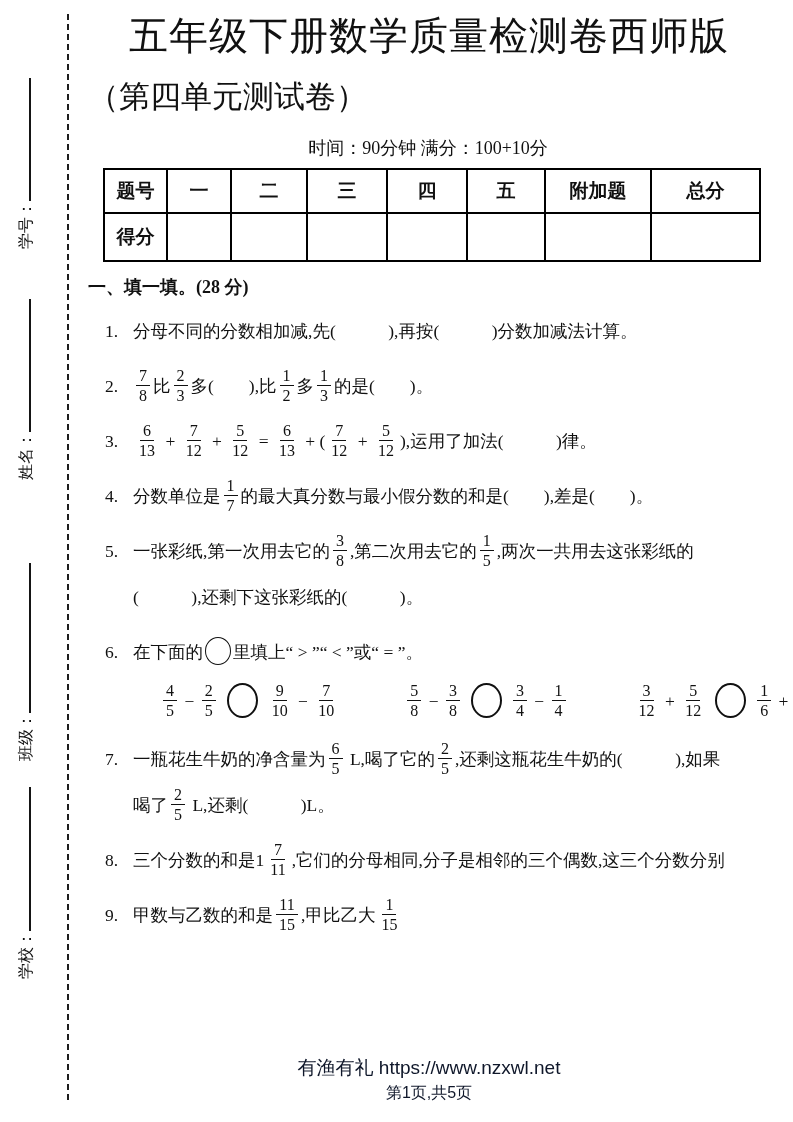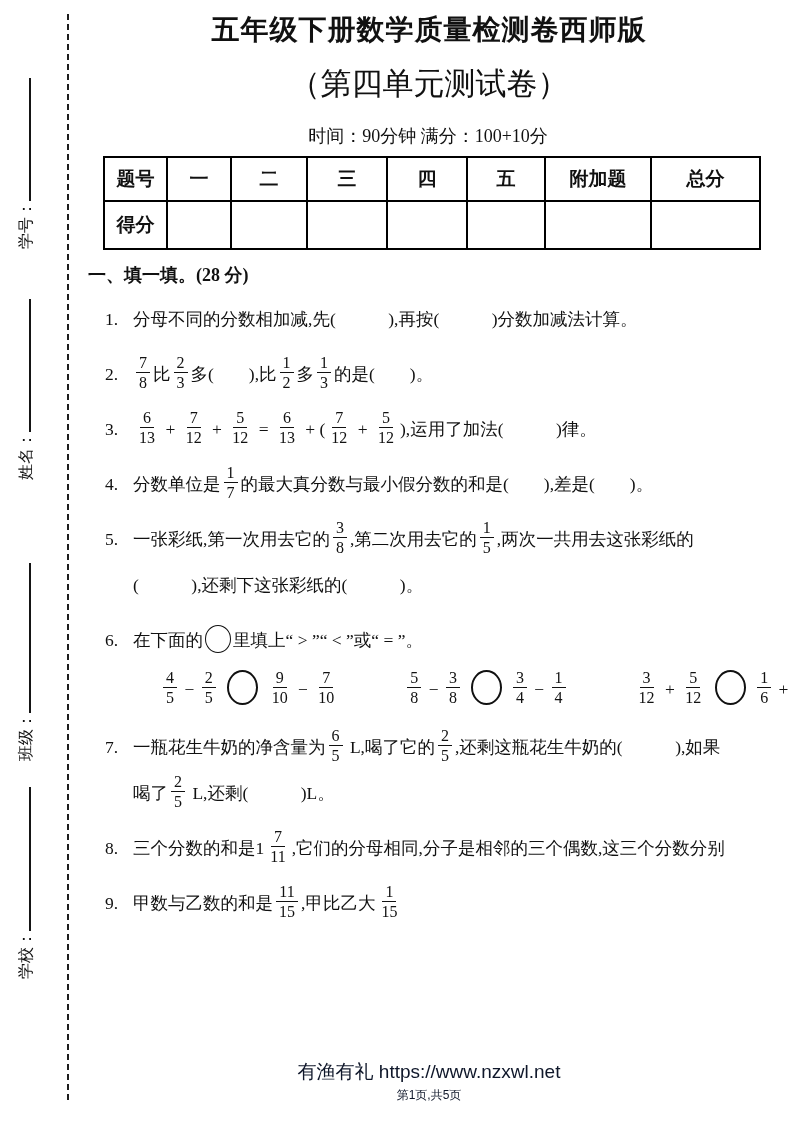--- a/index.html
+++ b/index.html
@@ -28,24 +28,24 @@
   .m-field:nth-child(4){ margin-left:50px; }
   .m-line { display:inline-block; height:4px; border-bottom:2px solid #151515; }
   .m-field:nth-child(1) .m-line{ width:144px; }
   .m-field:nth-child(2) .m-line{ width:150px; }
   .m-field:nth-child(3) .m-line{ width:133px; }
   .m-field:nth-child(4) .m-line{ width:123px; }
 
   .content { position:absolute; left:88px; top:0; width:682px; }
   .title {
     margin:14px 0 0; text-align:center;
-    font-size:28px; font-weight:bold; line-height:1.15; letter-spacing:1px;
+    font-size:39px; font-weight:normal; line-height:1.15; letter-spacing:1px;
   }
   .subtitle {
-    margin:20px 0 0; text-align:center;
+    margin:20px 0 0; 
     font-size:31px; font-weight:normal; line-height:1.15;
   }
   .meta { margin-top:22px; text-align:center; font-size:18px; padding-right:2px; }
 
   table.score { border-collapse:collapse; margin-top:8px; margin-left:15px; table-layout:fixed; }
   table.score td, table.score th {
     border:2px solid #000; text-align:center; vertical-align:middle;
     font-size:19px; font-weight:bold; padding:0;
   }
   table.score tr.hdr td { height:42px; }
@@ -72,21 +72,21 @@
   .inline-circle { width:24px; height:26px; margin:0 2px; border-width:1.6px; }
   .expr-row { display:flex; gap:64px; padding-left:27px; line-height:52px; }
   .expr { white-space:nowrap; }
 
   .footer {
     position:absolute; left:88px; bottom:18px; width:682px;
     text-align:center; color:#0f172a;
     font-family:"Liberation Sans","DejaVu Sans",sans-serif;
   }
   .footer-site { font-size:19px; }
-  .footer-page { font-size:12px; margin-top:2px; }
+  .footer-page { font-size:16px; margin-top:2px; }
 </style>
 </head>
 <body>
 
 <div class="page">
 
   <div class="cut-line"></div>
 
   <div class="margin-strip">
       <span class="m-field"><span>学校：</span><span class="m-line"></span></span>

